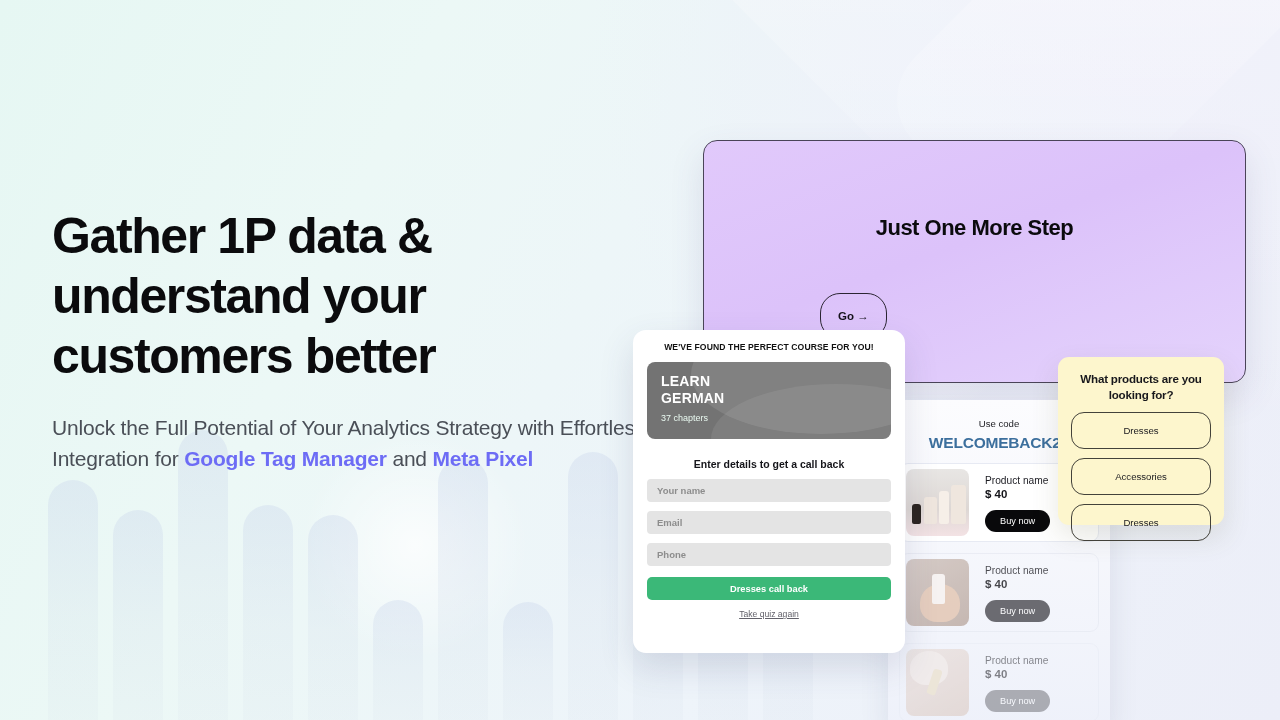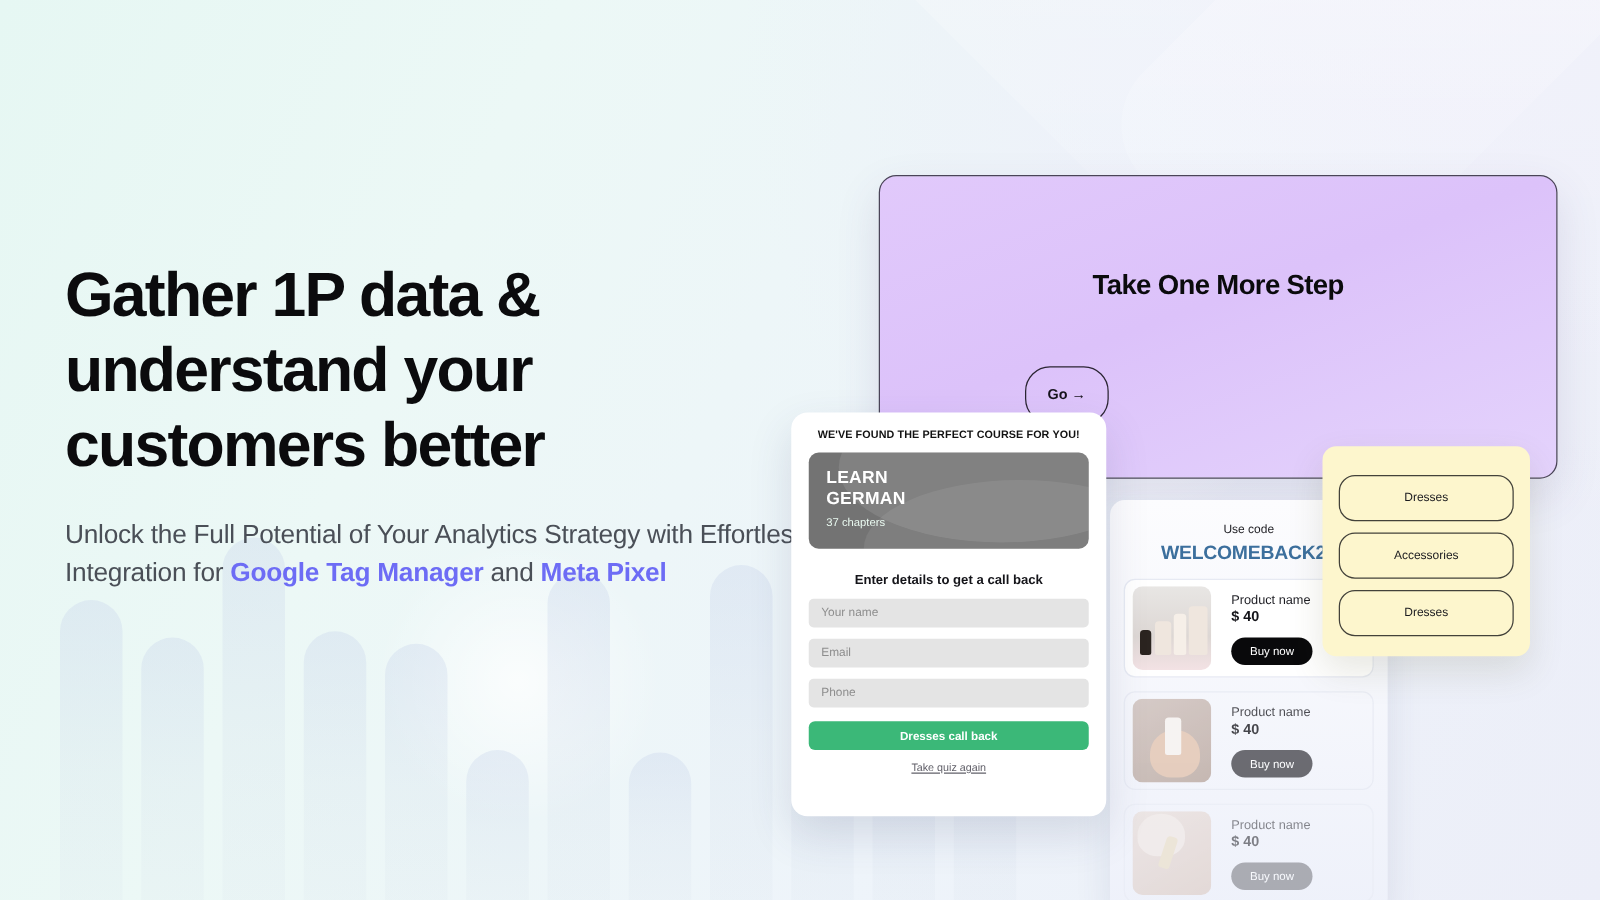--- a/index.html
+++ b/index.html
@@ -67,21 +67,21 @@
   .go-btn {
     border:1.3px solid #2b2533; background:transparent;
     border-radius:20px; padding:16px 17px;
     font-size:11.5px; font-weight:600; color:#16131c;
     cursor:pointer; white-space:nowrap;
     font-family:"Liberation Sans", sans-serif;
   }
 
   
   .course-card {
-    position:absolute; left:633px; top:330px; width:252px; height:323px;
+    position:absolute; left:633px; top:330px; width:272px; height:323px;
     background:#fff; border-radius:13px;
     box-shadow:0 14px 34px rgba(60,70,110,0.15);
     z-index:6; padding:12px 14px 0;
   }
   .course-head {
     text-align:center; font-size:8.6px; font-weight:700;
     color:#111; letter-spacing:0.1px;
   }
   .course-banner {
     margin-top:10px; height:77px; border-radius:8px;
@@ -103,20 +103,21 @@
   }
   .course-sub {
     text-align:center; margin-top:19px;
     font-size:10.5px; font-weight:700; color:#15151a;
   }
   .cfield {
     margin-top:9px; height:23px; background:#e4e4e4;
     border-radius:4px; border:none; width:100%;
     padding:0 10px; font-size:9.5px; color:#5a5a5a;
     font-family:"Liberation Sans", sans-serif;
+    font-weight:bold;
   }
   .cfield::placeholder { color:#8d8d8d; }
   .cbtn {
     margin-top:11px; width:100%; height:23px; border:none;
     background:#3bb878; color:#fff; border-radius:5px;
     font-size:9.3px; font-weight:600; cursor:pointer;
     font-family:"Liberation Sans", sans-serif;
   }
   .clink {
     display:block; text-align:center; margin-top:9px;
@@ -206,21 +207,21 @@
       <div class="bar" style="left: 763px; height: 200px;"></div>
     </div>
 </div>
 
 <div class="hero">
   <h1>Gather 1P data &amp; understand your customers better</h1>
   <p><span>Unlock the Full Potential of Your Analytics Strategy with Effortless Integration for </span><span class="hl">Google Tag Manager</span><span> and </span><span class="hl">Meta Pixel</span></p>
 </div>
 
 <div class="purple-card">
-  <div class="purple-title">Take One More Step</div>
+  <div class="purple-title">Just One More Step</div>
   <div class="email-row">
     <button class="go-btn">Go →</button>
   </div>
 </div>
 
 <div class="course-card">
   <div class="course-head">WE'VE FOUND THE PERFECT COURSE FOR YOU!</div>
   <div class="course-banner">
     <div class="wave w1"></div>
     <div class="wave w2"></div>
@@ -278,16 +279,17 @@
     </div>
     <div class="pinfo">
       <div class="pname">Product name</div>
       <div class="pprice">$ 40</div>
       <button class="pbuy">Buy now</button>
     </div>
   </div>
 </div>
 
 <div class="quiz-card">
+  <div class="quiz-title">What products are you looking for?</div>
   <button class="qopt">Dresses</button>
   <button class="qopt">Accessories</button>
   <button class="qopt">Dresses</button>
 </div>
 
 </body></html>

